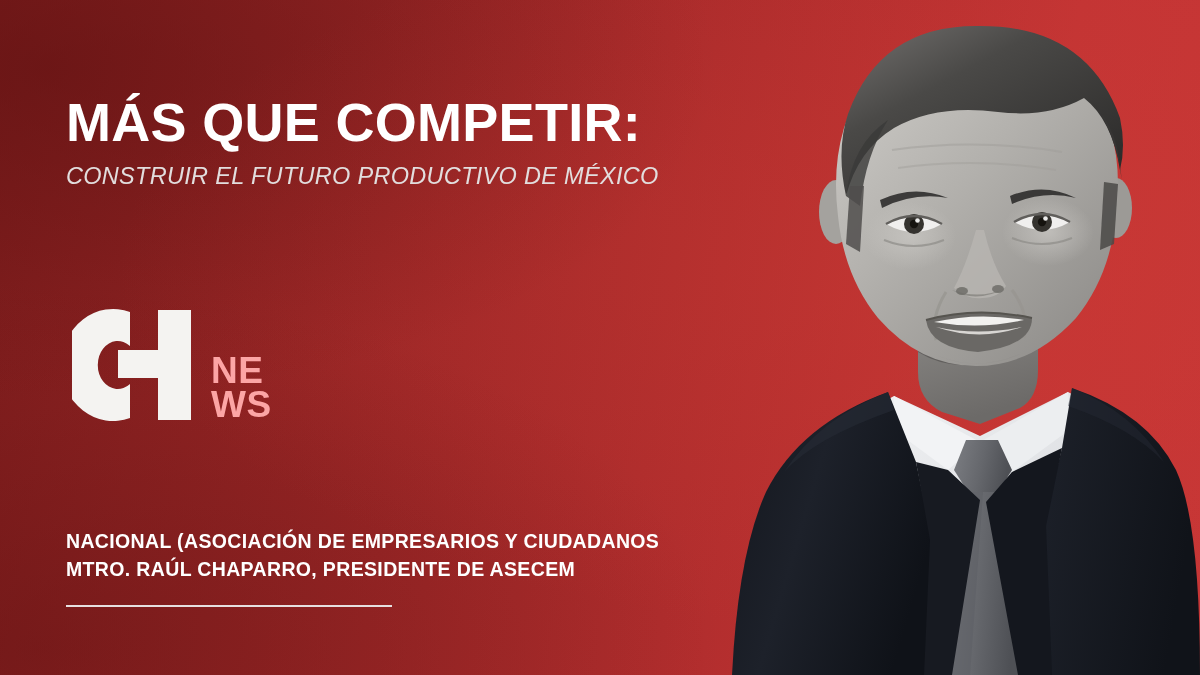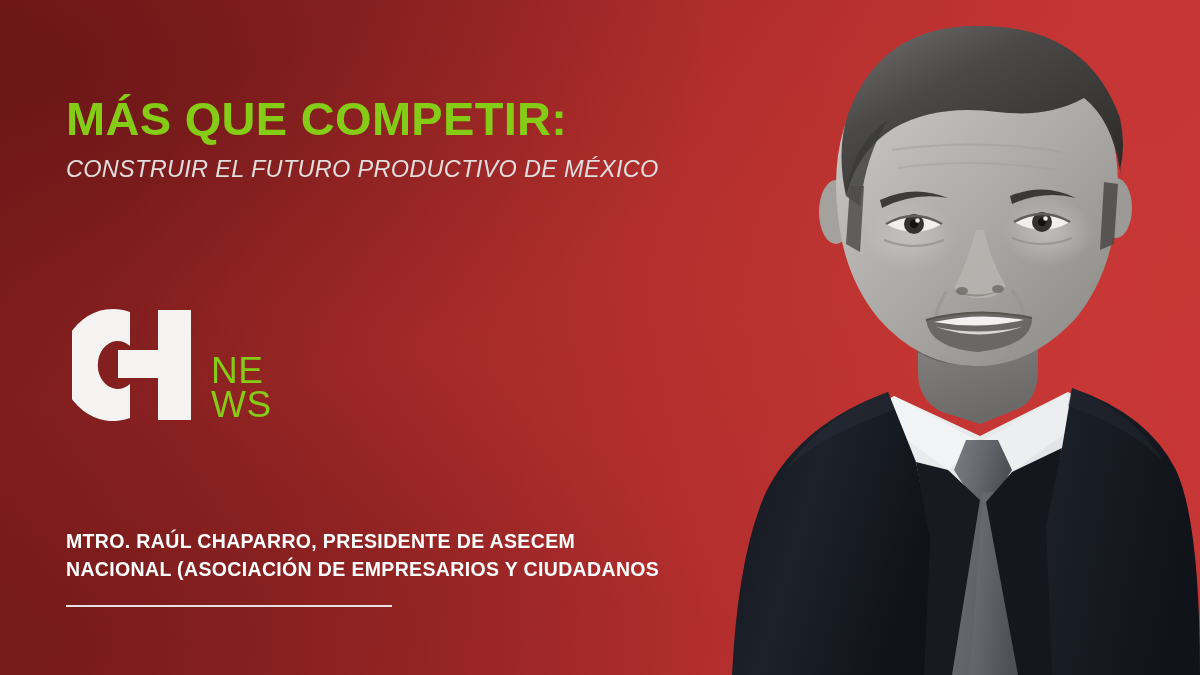--- a/index.html
+++ b/index.html
@@ -39,25 +39,25 @@
 
   
   .headline-block {
     position: absolute;
     left: 66px;
     top: 96px;
     width: 790px;
   }
   .title {
     margin: 0;
-    font-size: 47px;
+    font-size: 54px;
     line-height: 0.98;
     font-weight: 700;
     letter-spacing: 0.3px;
-    color: #84cc16;
+    color: #ffffff;
     white-space: nowrap;
   }
   .subtitle {
     margin: 12px 0 16px 0;
     font-size: 23.5px;
     line-height: 1.28;
     font-weight: 300;
     font-style: italic;
     letter-spacing: 0.3px;
     color: #e2dede;
@@ -78,23 +78,23 @@
     top: 0;
     width: 135px;
     height: 118px;
   }
   .logo-news {
     position: absolute;
     left: 139px;
     top: 48px;
     font-size: 37px;
     line-height: 0.92;
-    font-weight: 400;
+    font-weight: 700;
     letter-spacing: 0.5px;
-    color: #84cc16;
+    color: #fca5a5;
   }
   .logo-news span { display: block; }
 
   
   .caption-block {
     position: absolute;
     left: 66px;
     top: 528px;
     width: 640px;
   }
@@ -287,19 +287,19 @@
       </svg>
     </div>
     <div class="logo-news">
       <span>NE</span>
       <span>WS</span>
     </div>
   </div>
 
   <div class="caption-block">
     <p class="caption">
+      <span class="cap-line">NACIONAL (ASOCIACIÓN DE EMPRESARIOS Y CIUDADANOS</span>
       <span class="cap-line">MTRO. RAÚL CHAPARRO, PRESIDENTE DE ASECEM</span>
-      <span class="cap-line">NACIONAL (ASOCIACIÓN DE EMPRESARIOS Y CIUDADANOS</span>
     </p>
     <div class="caption-rule"></div>
   </div>
 
 </div>
 
 </body></html>

